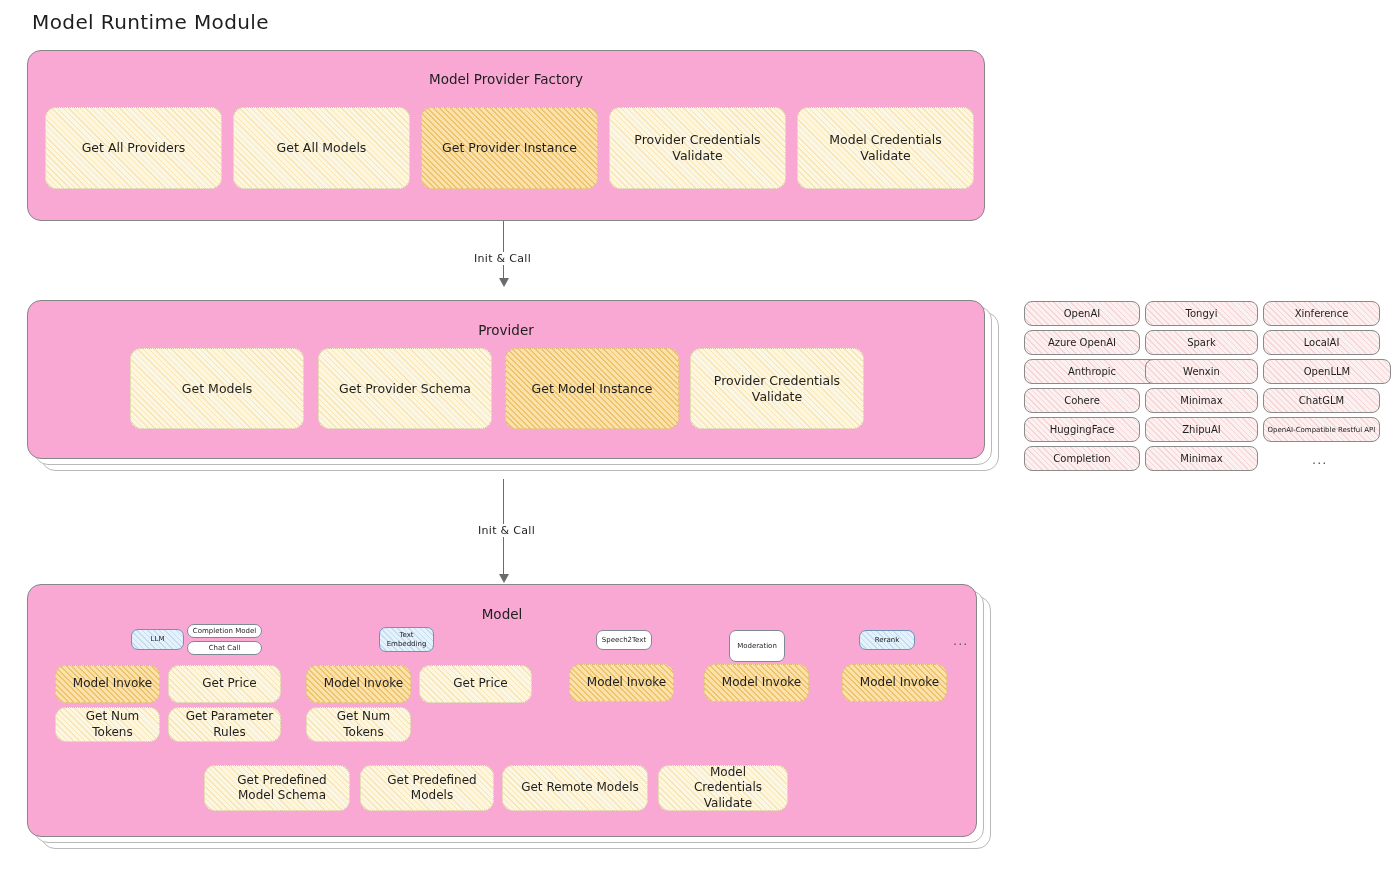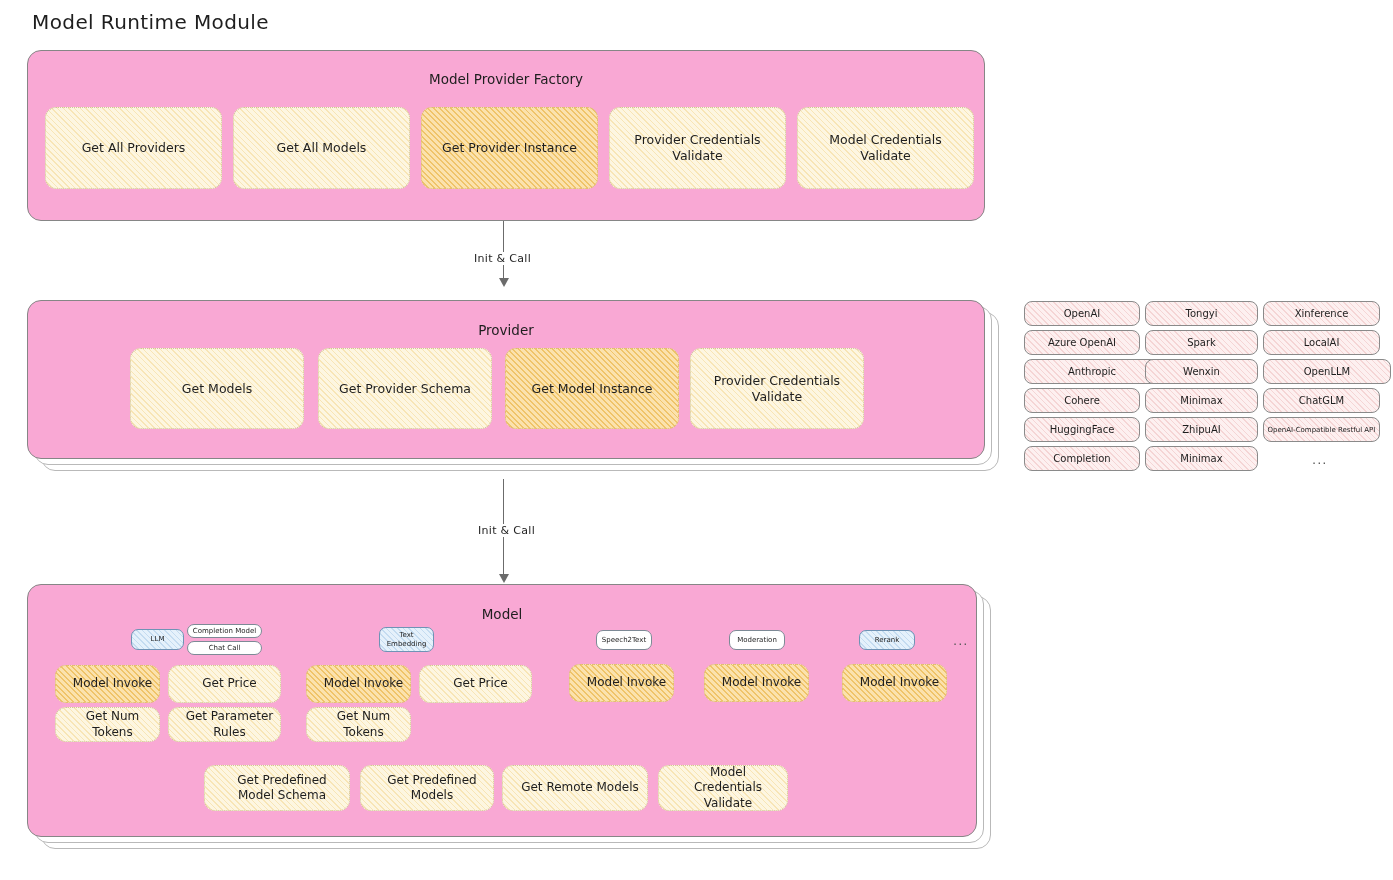--- a/index.html
+++ b/index.html
@@ -160,21 +160,21 @@
 
   <div class="tag blue" style="left:351px;top:42px;width:55px;height:25px;">Text Embedding</div>
 
   <div class="card hi small" style="left:278px;top:80px;width:105px;height:38px;">Model Invoke</div>
   <div class="card small" style="left:391px;top:80px;width:113px;height:38px;">Get Price</div>
   <div class="card small" style="left:278px;top:122px;width:105px;height:35px;">Get Num Tokens</div>
 
   <div class="tag" style="left:568px;top:45px;width:56px;height:20px;">Speech2Text</div>
   <div class="card hi small" style="left:541px;top:79px;width:105px;height:38px;">Model Invoke</div>
 
-  <div class="tag" style="left:701px;top:45px;width:56px;height:20px;">Moderation</div>
+  <div class="tag" style="left:701px;top:45px;width:56px;height:32px;">Moderation</div>
   <div class="card hi small" style="left:676px;top:79px;width:105px;height:38px;">Model Invoke</div>
 
   <div class="tag blue" style="left:831px;top:45px;width:56px;height:20px;">Rerank</div>
   <div class="card hi small" style="left:814px;top:79px;width:105px;height:38px;">Model Invoke</div>
 
   <div class="ellipsis" style="left:925px;top:48px;">...</div>
 
   <div class="card small" style="left:176px;top:180px;width:146px;height:46px;">Get Predefined Model Schema</div>
   <div class="card small" style="left:332px;top:180px;width:134px;height:46px;">Get Predefined Models</div>
   <div class="card small" style="left:474px;top:180px;width:146px;height:46px;">Get Remote Models</div>

